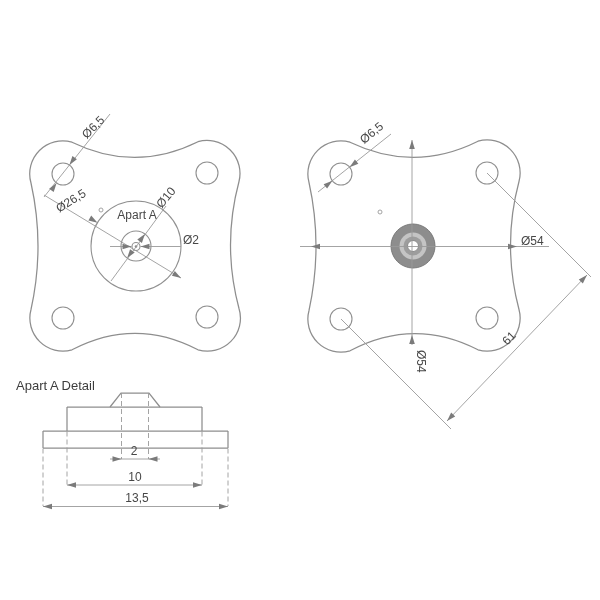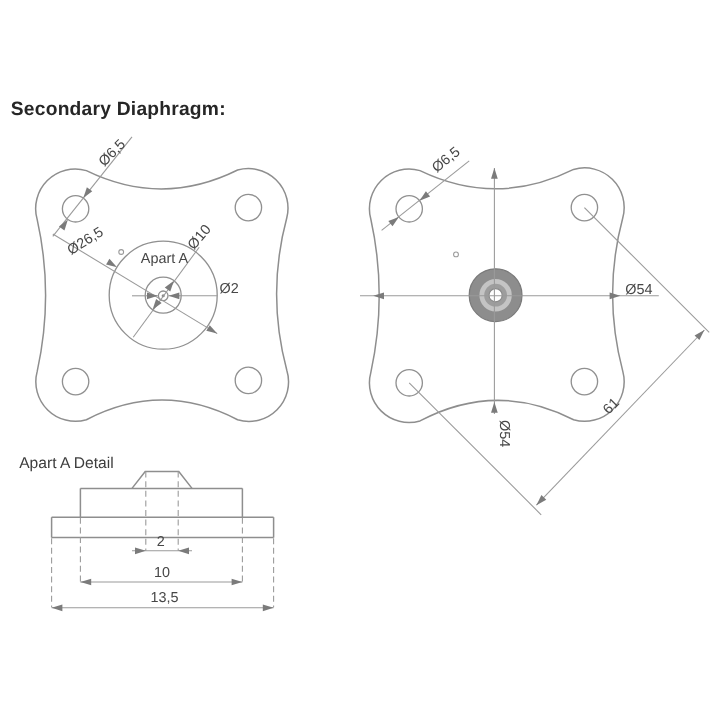--- a/index.html
+++ b/index.html
@@ -15,21 +15,20 @@
   .arr{fill:#7b7b7b;stroke:none;}
   .dot{fill:#8a8a8a;stroke:none;}
   text{font-family:"Liberation Sans",sans-serif;font-size:12px;fill:#474747;}
   .dtl{font-size:13px;fill:#3d3d3d;}
 </style>
 </head>
 <body>
 
 <div class="canvas">
 
-  <div class="title">Secondary Diaphragm:</div>
 
   <svg width="600" height="600" viewBox="0 0 600 600">
 
     <g>
       <path class="outline" d="M 31,183
                A 33 33 0 0 1 72,142.2
                Q 135,173 198,141.7
                A 33 33 0 0 1 239,181.5
                Q 222,245 239,308.5
                A 33 33 0 0 1 198,349.8

